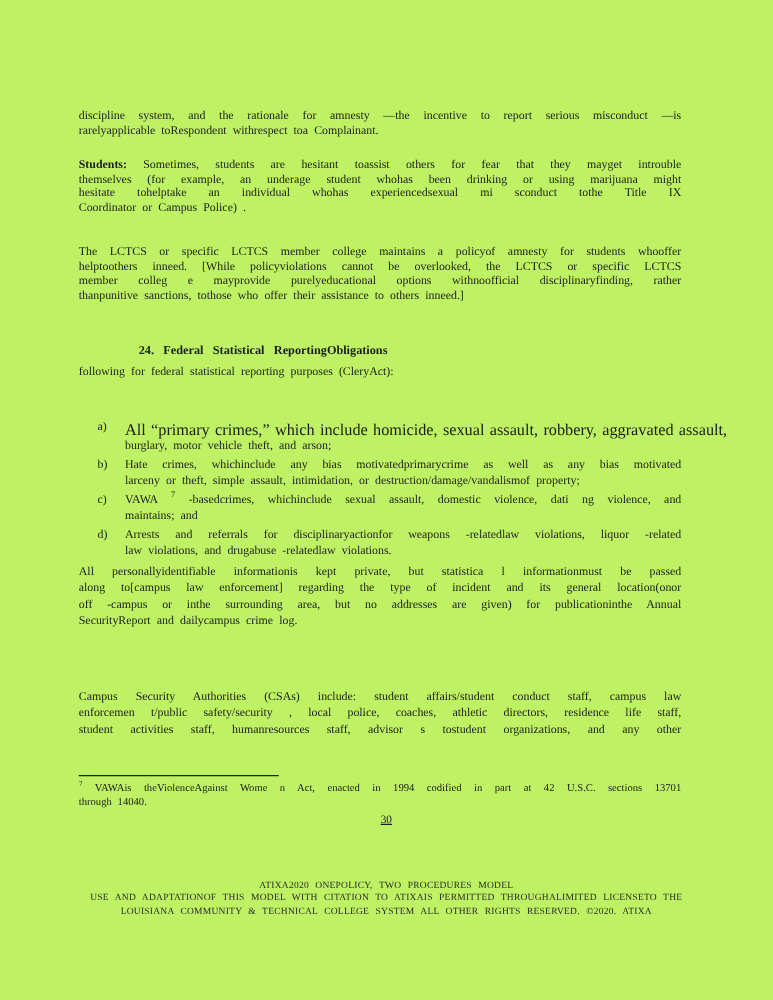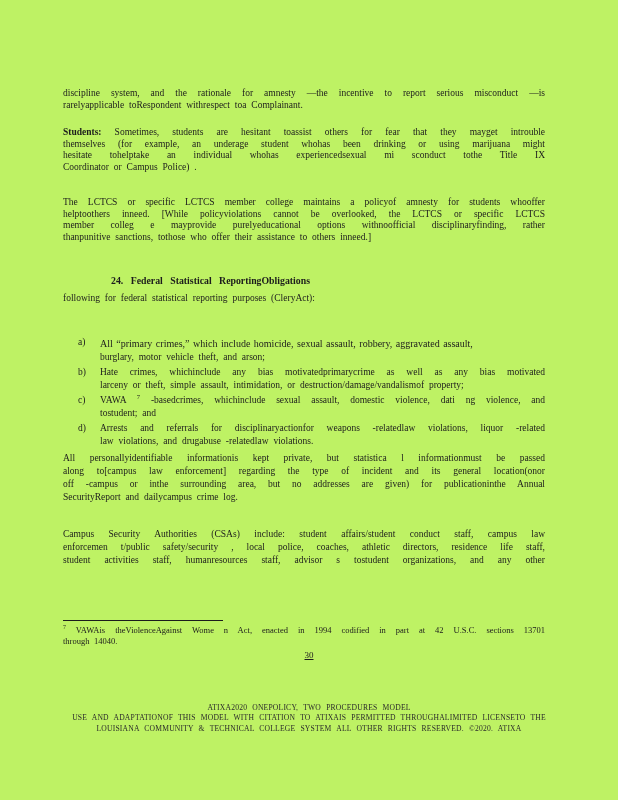--- a/index.html
+++ b/index.html
@@ -26,21 +26,21 @@
     font-weight: bold;
     word-spacing: 5px;
     font-size: 9.8px;
     margin-left: 48px;
   }
   .para-spaced { line-height: 12.9px; }
   .list { line-height: 13.5px; }
   .list-item { position: relative; padding-left: 37px; margin-bottom: 1px; }
   .list-item .marker { position: absolute; left: 15px; top: 0; }
   .list-item .line-large {
-    font-size: 10px;
+    font-size: 13px;
     line-height: 15px;
     white-space: nowrap;
     word-spacing: 1px;
   }
   sup { font-size: 70%; vertical-align: super; line-height: 0; }
   .footnote-rule {
     position: absolute;
     left: 63px;
     top: 620px;
     width: 160px;
@@ -124,21 +124,21 @@
       <div>
           <div class="line jl">Hate crimes, whichinclude any bias motivatedprimarycrime as well as any bias motivated</div>
           <div class="line">larceny or theft, simple assault, intimidation, or destruction/damage/vandalismof property;</div>
         </div>
     </div>
 
     <div class="list-item">
       <span class="marker">c)</span>
       <div class="line jl"><span>VAWA</span> <sup>7</sup> <span>-basedcrimes, whichinclude sexual assault, domestic violence, dati ng violence, and</span></div>
       <div>
-          <div class="line">tostudent; and</div>
+          <div class="line">maintains; and</div>
         </div>
     </div>
 
     <div class="list-item">
       <span class="marker">d)</span>
       <div>
           <div class="line jl">Arrests and referrals for disciplinaryactionfor weapons -relatedlaw violations, liquor -related</div>
           <div class="line">law violations, and drugabuse -relatedlaw violations.</div>
         </div>
     </div>
@@ -147,21 +147,21 @@
 
   <div class="block para-spaced" style="top:452px">
     <div>
         <div class="line jl">All personallyidentifiable informationis kept private, but statistica l informationmust be passed</div>
         <div class="line jl">along to[campus law enforcement] regarding the type of incident and its general location(onor</div>
         <div class="line jl">off -campus or inthe surrounding area, but no addresses are given) for publicationinthe Annual</div>
         <div class="line">SecurityReport and dailycampus crime log.</div>
       </div>
   </div>
 
-  <div class="block para-spaced" style="top:528px">
+  <div class="block para-spaced" style="top:552px">
     <div>
         <div class="line jl">Campus Security Authorities (CSAs) include: student affairs/student conduct staff, campus law</div>
         <div class="line jl">enforcemen t/public safety/security , local police, coaches, athletic directors, residence life staff,</div>
         <div class="line jl">student activities staff, humanresources staff, advisor s tostudent organizations, and any other</div>
       </div>
   </div>
 
   <div class="footnote-rule"></div>
 
   <div class="block footnote">

